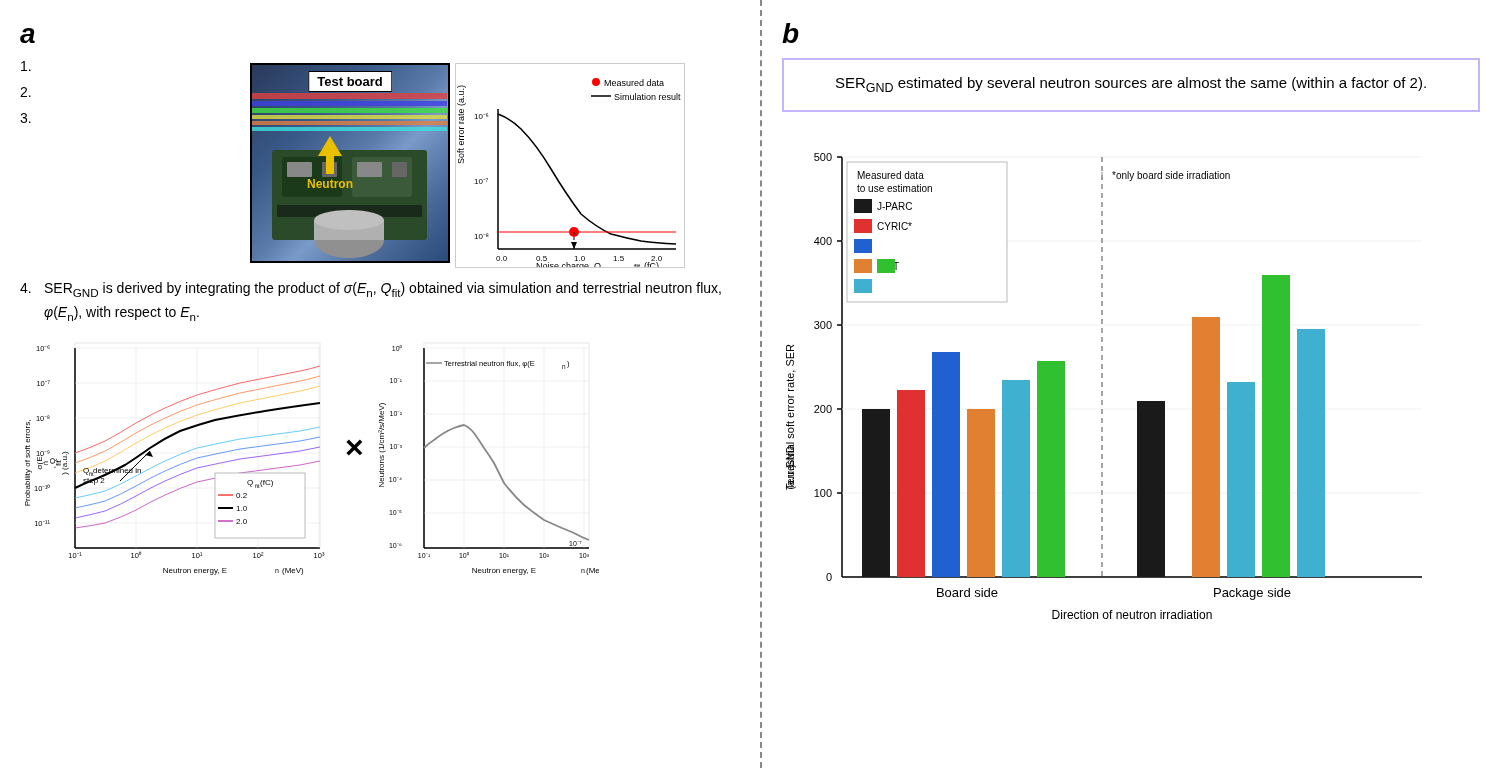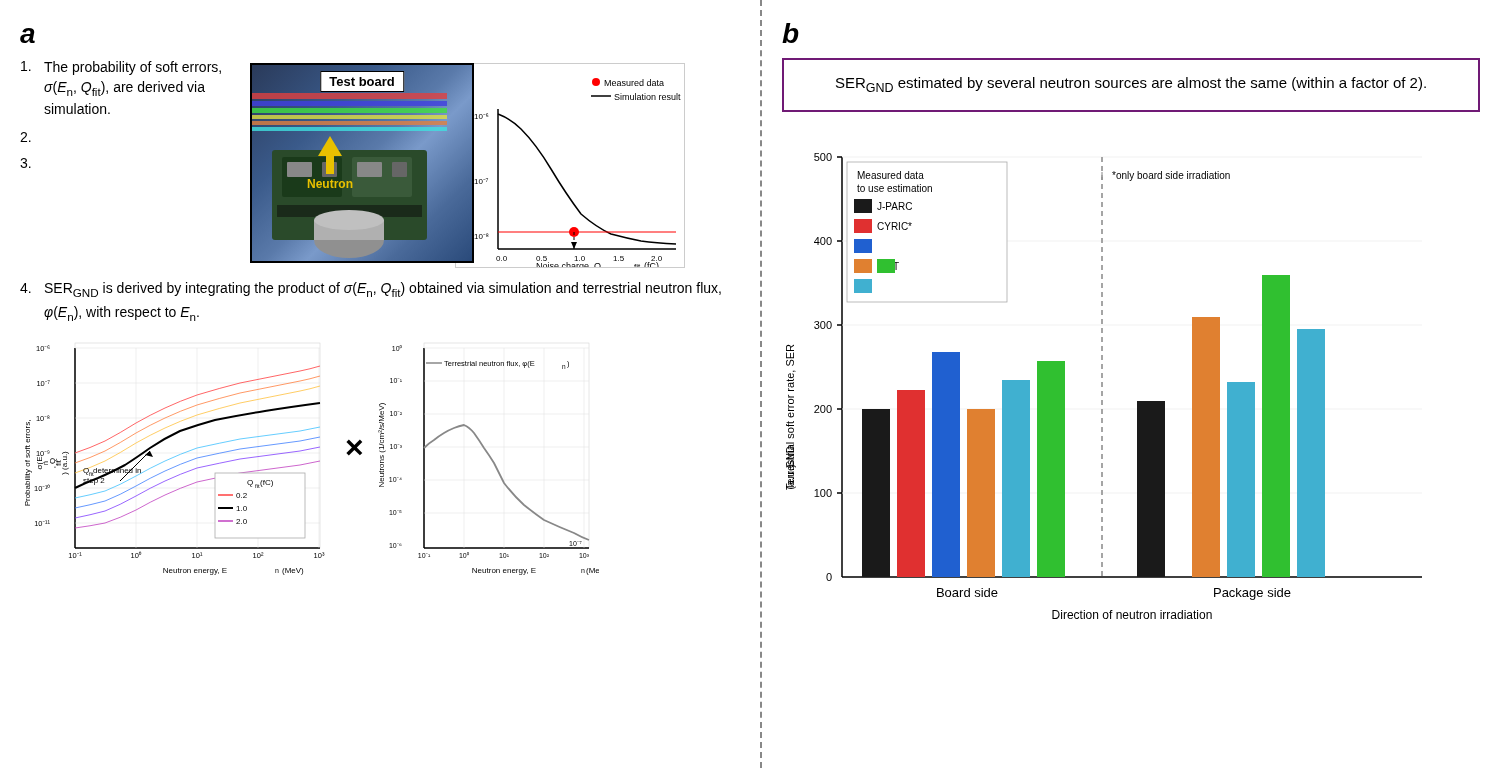--- a/index.html
+++ b/index.html
@@ -33,21 +33,21 @@
       font-size: 14px;
       min-width: 18px;
       margin-right: 6px;
       font-weight: normal;
     }
     .step-text {
       font-size: 14px;
       line-height: 1.4;
     }
     .test-board-img {
-      width: 224px;
+      width: 200px;
       height: 200px;
       border: 2px solid #000;
       position: relative;
       background: linear-gradient(135deg, #2a3a5a 0%, #3a5a8a 30%, #5a7aaa 50%, #7a9aca 60%, #4a6a9a 80%, #2a4a7a 100%);
       overflow: hidden;
     }
     .test-board-label {
       position: absolute;
       top: 6px;
       left: 50%;
@@ -81,21 +81,21 @@
     }
     .neutron-text {
       font-size: 12px;
       font-weight: bold;
       color: #e8c000;
       margin-top: 3px;
     }
 
     
     .info-box {
-      border: 2px solid #701a75;
+      border: 2px solid #c4b5fd;
       padding: 12px 16px;
       font-size: 15px;
       line-height: 1.5;
       text-align: center;
       margin-bottom: 15px;
     }
 
     
     svg text {
       font-family: Arial, sans-serif;
@@ -106,21 +106,20 @@
 
 <div class="panel-a">
   <div class="section-label">a</div>
 
   <div style="display:flex; flex-direction:row; gap:10px; margin-bottom:6px;">
 
     <div style="width:220px;">
       <ol style="list-style:none; padding:0;">
         <li style="display:flex; margin-bottom:10px;">
           <span class="step-num">1.</span>
-          <span class="step-text">The probability of soft errors, <em>σ</em>(<em>E</em><sub>n</sub>, <em>Q</em><sub>fit</sub>), are derived via simulation.</span>
         </li>
         <li style="display:flex; margin-bottom:10px;">
           <span class="step-num">2.</span>
         </li>
         <li style="display:flex; margin-bottom:10px;">
           <span class="step-num">3.</span>
         </li>
       </ol>
     </div>
 

